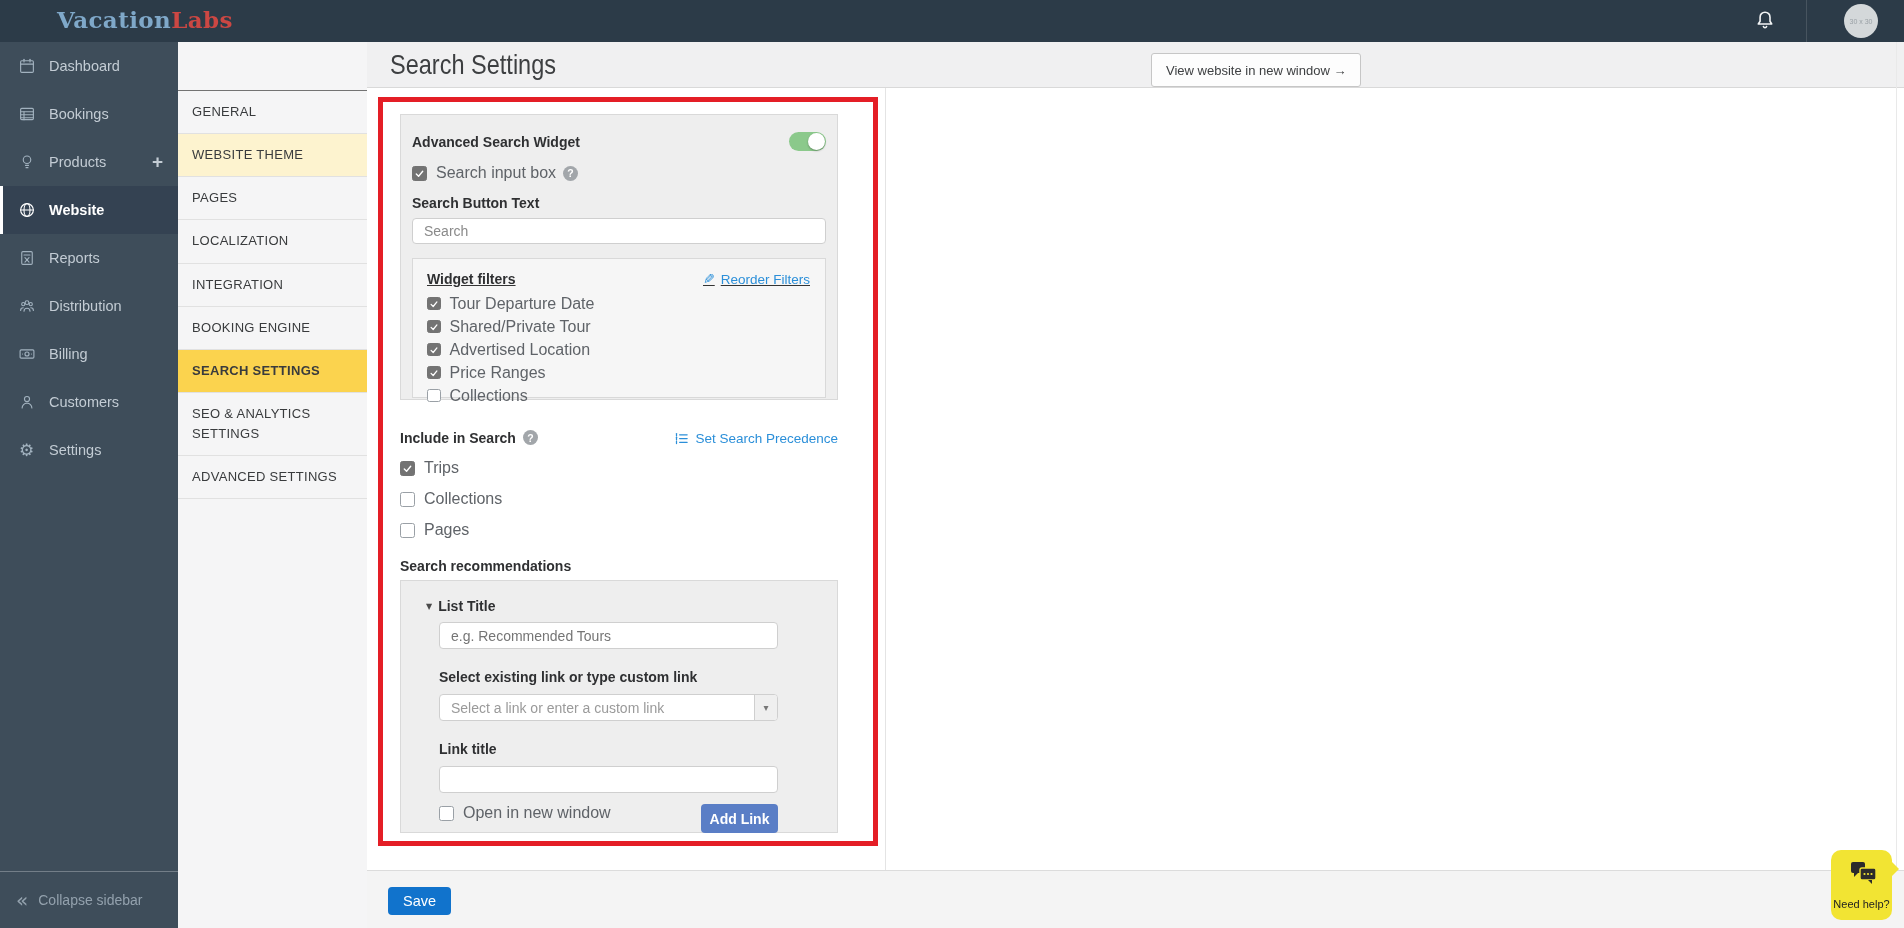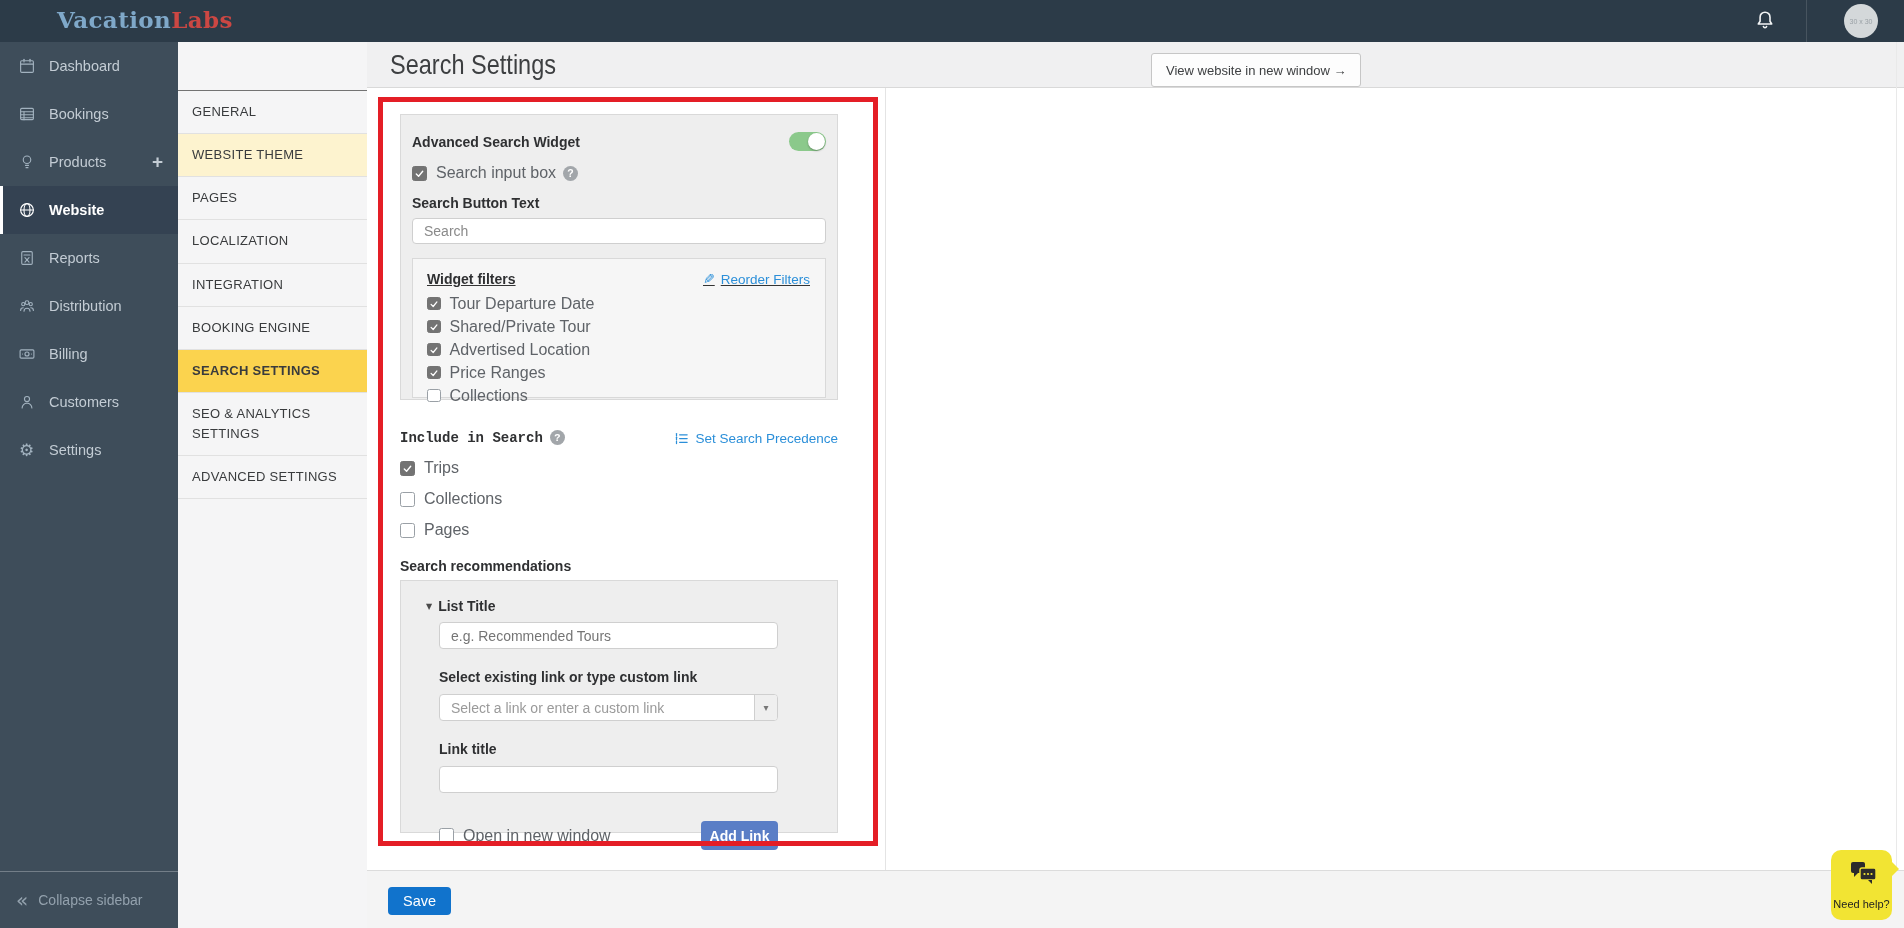--- a/index.html
+++ b/index.html
@@ -71,35 +71,35 @@
   .mt7 { margin-top:7px; }
   .filters-box { margin-top:14px; background:#f6f6f6; border:1px solid #d9d9d9; padding:12px 15px 10px 14px; height:140px; }
   .fb-head { display:flex; align-items:center; justify-content:space-between;text-decoration:underline; }
   .opt-row { display:flex; align-items:center; height:19px; margin-top:4px; }
   .opt-row .chk { width:13.5px; height:13.5px; }
   .opt-row .chk svg { width:10px; height:10px; }
 
   
   .include { position:absolute; left:400px; top:430px; width:438px; z-index:2; }
   .inc-head { display:flex; align-items:center; justify-content:space-between; }
-  .inc-left { display:flex; align-items:flex-start;font-family:Liberation Mono, monospace; }
+  .inc-left { display:flex; align-items:flex-start; }
   .inc-opt { display:flex; align-items:center; margin-top:13px; }
   .precedence-icon { width:15px; height:15px; margin-right:6px; }
   .precedence-icon svg { width:15px; height:15px; stroke:#2b8fd9; stroke-width:2; fill:none; stroke-linecap:round; }
 
   
   .rec-title { position:absolute; left:400px; top:558px; z-index:2; }
   .panel2 { position:absolute; left:400px; top:580px; width:438px; height:253px; background:#eeeeee; border:1px solid #d9d9d9; padding:17px 59px 0 38px; z-index:2; }
   .lt-row { display:flex; align-items:center; margin-left:-13px; cursor:pointer; }
   .tri { font-family:"DejaVu Sans", sans-serif; font-size:8px; color:#4a4a4a; margin-right:6px; }
   .select { display:flex; height:27px; margin-top:8px; border:1px solid #cfcfcf; border-radius:4px; background:#fff; overflow:hidden; cursor:pointer; }
   .select .ph { flex:1; display:flex; align-items:center; padding-left:11px; font-size:14px; color:#9a9a9a; }
   .select .sel-arrow { width:23px; background:#efefef; border-left:1px solid #cfcfcf; display:flex; align-items:center; justify-content:center; color:#777; font-family:"DejaVu Sans", sans-serif; font-size:10px; }
   .mt20 { margin-top:19px; }
-  .bottom-row { margin-top:28px; display:flex; align-items:center; justify-content:space-between; }
+  .bottom-row { margin-top:11px; display:flex; align-items:flex-start; justify-content:space-between; }
   .add-link-btn { width:77px; height:29px; background:#5a7ec6; color:#fff; border:none; border-radius:4px; font-size:14px; font-weight:700; cursor:pointer; font-family:"Liberation Sans", sans-serif; }
 
   
   .footer { position:absolute; left:367px; top:870px; width:1537px; height:58px; background:#f4f4f4; border-top:1px solid #dcdcdc; }
   .save-btn { position:absolute; left:21px; top:16px; height:28px; padding:0 15px; background:#1173cc; color:#fff; border:none; border-radius:4px; font-size:14.5px; cursor:pointer; font-family:"Liberation Sans", sans-serif; }
 
   
   .help-widget { position:absolute; left:1831px; top:850px; width:61px; height:70px; background:#f2e433; border-radius:10px; z-index:40; cursor:pointer; }
   .help-widget .tail { position:absolute; right:-7px; top:10px; width:0; height:0; border-top:9px solid transparent; border-bottom:9px solid transparent; border-left:9px solid #f2e433; }
   .help-widget .chat { position:absolute; left:19px; top:11px; width:28px; height:26px; }

